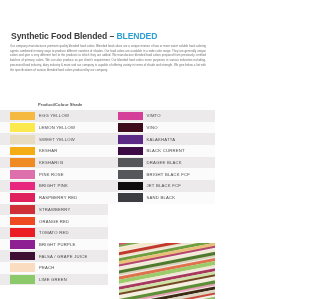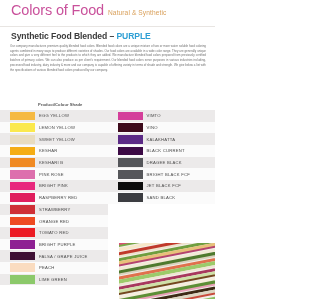--- a/index.html
+++ b/index.html
@@ -183,29 +183,23 @@
     width: 165px;
     height: 3px;
     border-radius: 2px;
   }
 </style>
 </head>
 <body>
 
 <div class="page">
 
-  <div class="masthead">
-    <div class="brand-row">
-      <span class="brand-title">Colors of Food</span>
-      <span class="brand-sub">Natural &amp; Synthetic</span>
-    </div>
-  </div>
 
   <div class="intro">
-    <div class="section-heading"><span>Synthetic Food Blended – </span><span class="accent">PURPLE</span></div>
+    <div class="section-heading"><span>Synthetic Food Blended – </span><span class="accent">BLENDED</span></div>
     <div class="intro-body">
       <p>Our company manufactures premium quality blended food colors. Blended food colors are a unique mixture of two or more water soluble food coloring agents combined in many ways to produce different varieties of shades. Our food colors are available in a wide color range. They are generally unique colors and give a very different feel to the products to which they are added. We manufacture blended food colors prepared from previously certified batches of primary colors. We can also produce as per client's requirement. Our blended food colors serve purposes in various industries including, processed food industry, dairy industry &amp; more and our company is capable of offering variety in terms of shade and strength. We give below a list with the specifications of various blended food colors produced by our company.</p>
     </div>
   </div>
 
   <div class="table-head">
     <span class="table-head-label">Product/Colour Shade</span>
   </div>
 
   <div class="swatch-table">

